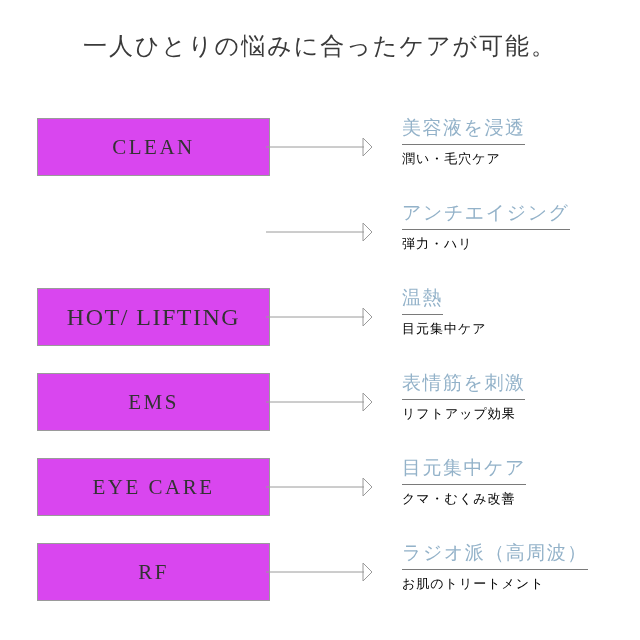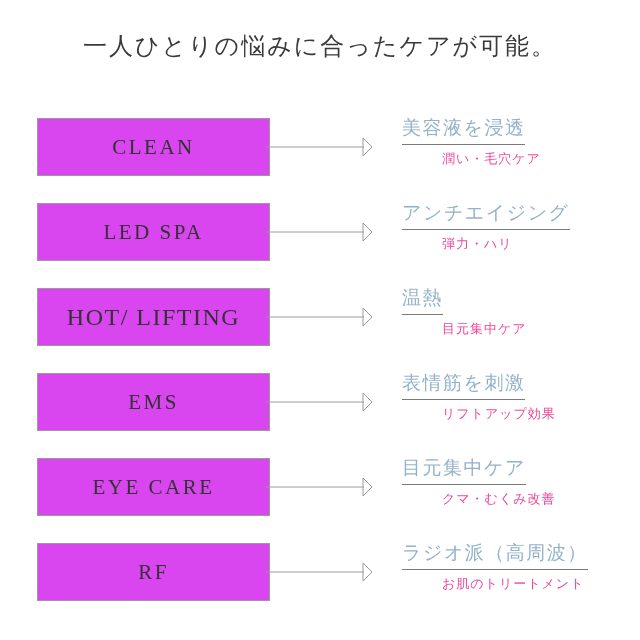--- a/index.html
+++ b/index.html
@@ -106,24 +106,23 @@
     white-space: nowrap;
     display: inline-block;
     padding-bottom: 4px;
     border-bottom: 1px solid #7a7a7a;
   }
   .desc-sub {
     margin-top: 6px;
     font-family: "Liberation Sans", "DejaVu Sans", sans-serif;
     font-size: 13px;
     letter-spacing: 1px;
-    color: #ec4899;
+    color: #000000;
     line-height: 1.3;
     white-space: nowrap;
-    margin-left: 40px;
   }
 </style>
 </head>
 <body>
 
 <div class="page">
 
   <div class="page-title">一人ひとりの悩みに合ったケアが可能。</div>
 
   <div class="rows">
@@ -138,23 +137,20 @@
           <polygon points="97,20 106,29 97,38" fill="none" stroke="#9a9a9a" stroke-width="1"></polygon>
         </svg>
       </div>
       <div class="desc">
         <div class="desc-head">美容液を浸透</div>
         <div class="desc-sub">潤い・毛穴ケア</div>
       </div>
     </div>
 
     <div class="row">
-      <div class="label-box">
-        <span class="label-box-text">LED SPA</span>
-      </div>
       <div class="arrow">
         <svg width="106" height="58" viewBox="0 0 106 58">
           <line x1="0" y1="29" x2="98" y2="29" stroke="#9a9a9a" stroke-width="1"></line>
           <polygon points="97,20 106,29 97,38" fill="none" stroke="#9a9a9a" stroke-width="1"></polygon>
         </svg>
       </div>
       <div class="desc">
         <div class="desc-head">アンチエイジング</div>
         <div class="desc-sub">弾力・ハリ</div>
       </div>

